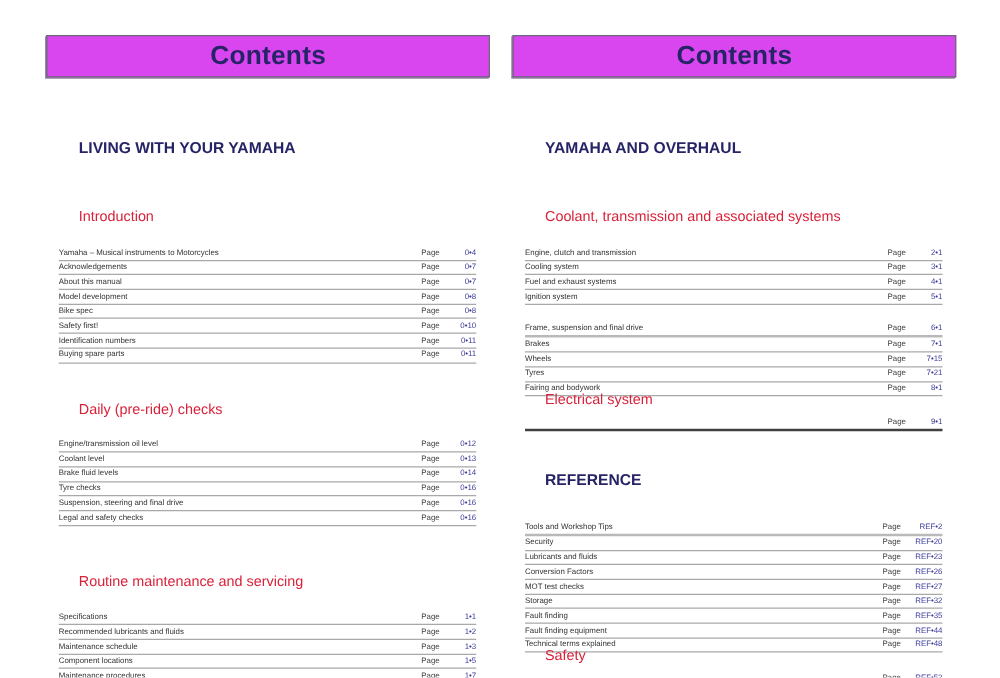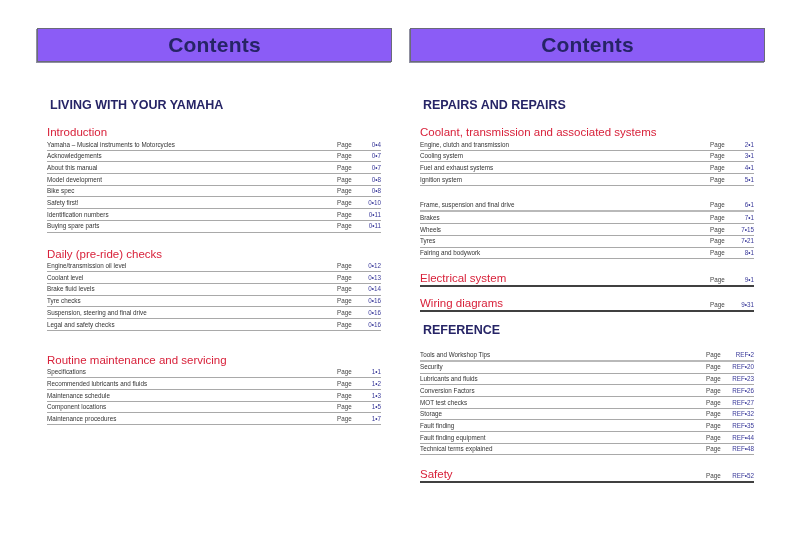--- a/index.html
+++ b/index.html
@@ -5,36 +5,36 @@
   html, body { margin: 0; padding: 0; }
   body {
     width: 800px; height: 542px; background: #ffffff; position: relative; overflow: hidden;
     font-family: "Liberation Sans", sans-serif; color: #2a2a2a;
   }
   .page { position: absolute; top: 0; }
   .page-left { left: 37px; width: 355px; }
   .page-right { left: 410px; width: 355px; }
   .title-box {
     position: absolute; top: 28px; left: 0; width: 353px; height: 32px;
-    background: #8b5cf6; border: 1px solid #6a6a7a;
+    background: #d946ef; border: 1px solid #6a6a7a;
     box-shadow: -1px 1px 0 #8f8fa0;
     display: flex; align-items: center; justify-content: center;
   }
   .title-box span {
     font-family: "Liberation Sans", sans-serif; font-weight: bold; font-size: 21px;
     color: #262466; letter-spacing: 0.2px;
   }
   .content { position: absolute; left: 10px; width: 334px; }
   .page-left .content { top: 93px; }
   .page-right .content { top: 93px; }
   .part-heading {
-    font-weight: bold; font-size: 12.5px; color: #262466; margin: 3px; height: 18px; line-height: 18px;
+    font-weight: bold; font-size: 12.5px; color: #262466; margin: 16px; height: 18px; line-height: 18px;
   }
   .section-heading {
-    font-size: 11.5px; color: #d8213a; margin: 0; height: 14px; line-height: 14px;
+    font-size: 11.5px; color: #d8213a; margin: 16px; height: 14px; line-height: 14px;
   }
   .row {
     display: flex; align-items: center; height: 10.2px; line-height: 10px;
     font-size: 6.3px; color: #333;
     border-bottom: 1px solid #a9a9a9; padding-top: 0.5px;
   }
   .row:first-of-type { border-bottom: 2px solid #b9b9b9; }
   .row .label { flex: 1; white-space: nowrap; }
   .row .pg { width: 22px; color: #444; }
   .row .num { width: 22px; text-align: right; color: #3a3a9a; }
@@ -172,21 +172,21 @@
         </div>
     </div>
   </div>
 </div>
 
 <div class="page page-right">
   <div class="title-box">
     <span>Contents</span>
   </div>
   <div class="content">
-    <div class="part-heading">REPAIRS AND REPAIRS</div>
+    <div class="part-heading">YAMAHA AND OVERHAUL</div>
     <div class="gap-s"></div>
 
     <div>
       <div class="section-heading">Coolant, transmission and associated systems</div>
       <div class="row">
           <span class="label">Engine, clutch and transmission</span>
           <span class="pg">Page</span>
           <span class="num">2•1</span>
         </div>
       <div class="row">
@@ -239,25 +239,20 @@
     <div class="gap-m"></div>
 
     <div class="inline-row">
       <span class="section-heading">Electrical system</span>
       <span class="pg">Page</span>
       <span class="num">9•1</span>
     </div>
 
     <div class="gap-s"></div>
 
-    <div class="inline-row">
-      <span class="section-heading">Wiring diagrams</span>
-      <span class="pg">Page</span>
-      <span class="num">9•31</span>
-    </div>
 
     <div style="height:6px"></div>
     <div class="part-heading">REFERENCE</div>
     <div style="height:7px"></div>
 
     <div>
       <div class="row">
           <span class="label">Tools and Workshop Tips</span>
           <span class="pg">Page</span>
           <span class="num" style="width:26px">REF•2</span>

